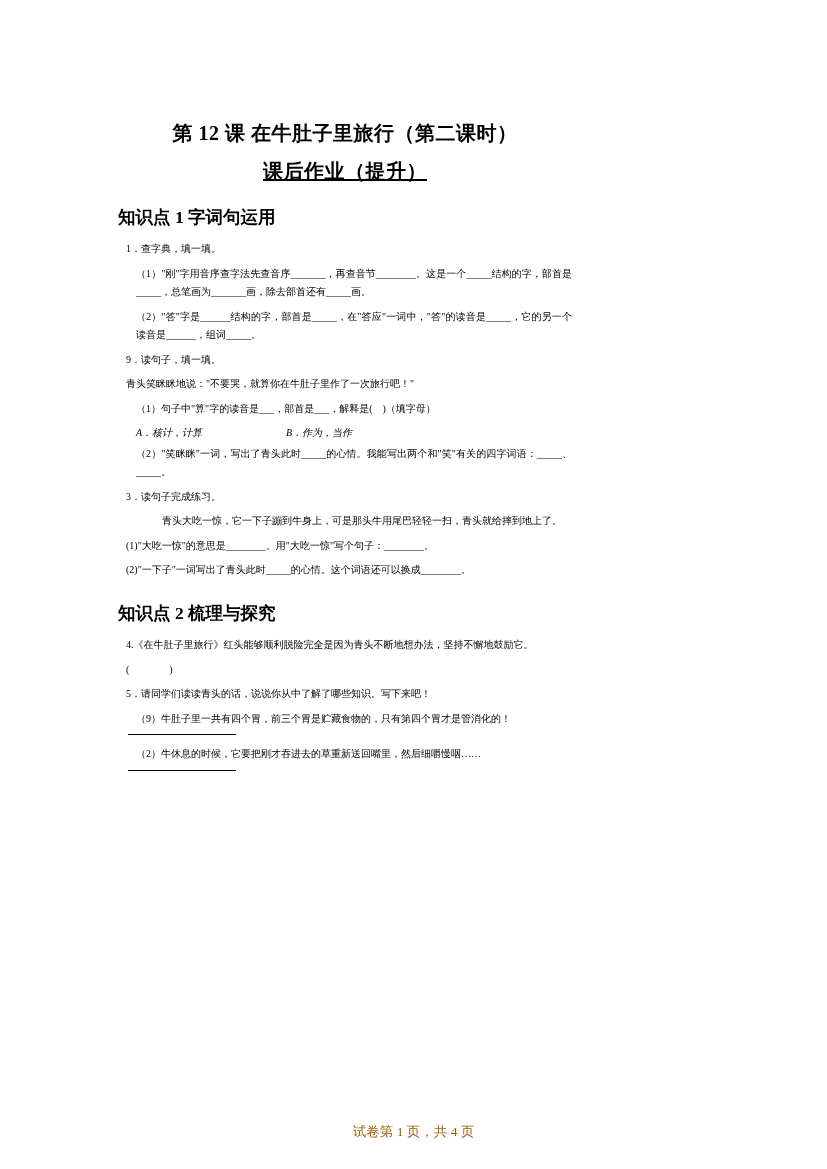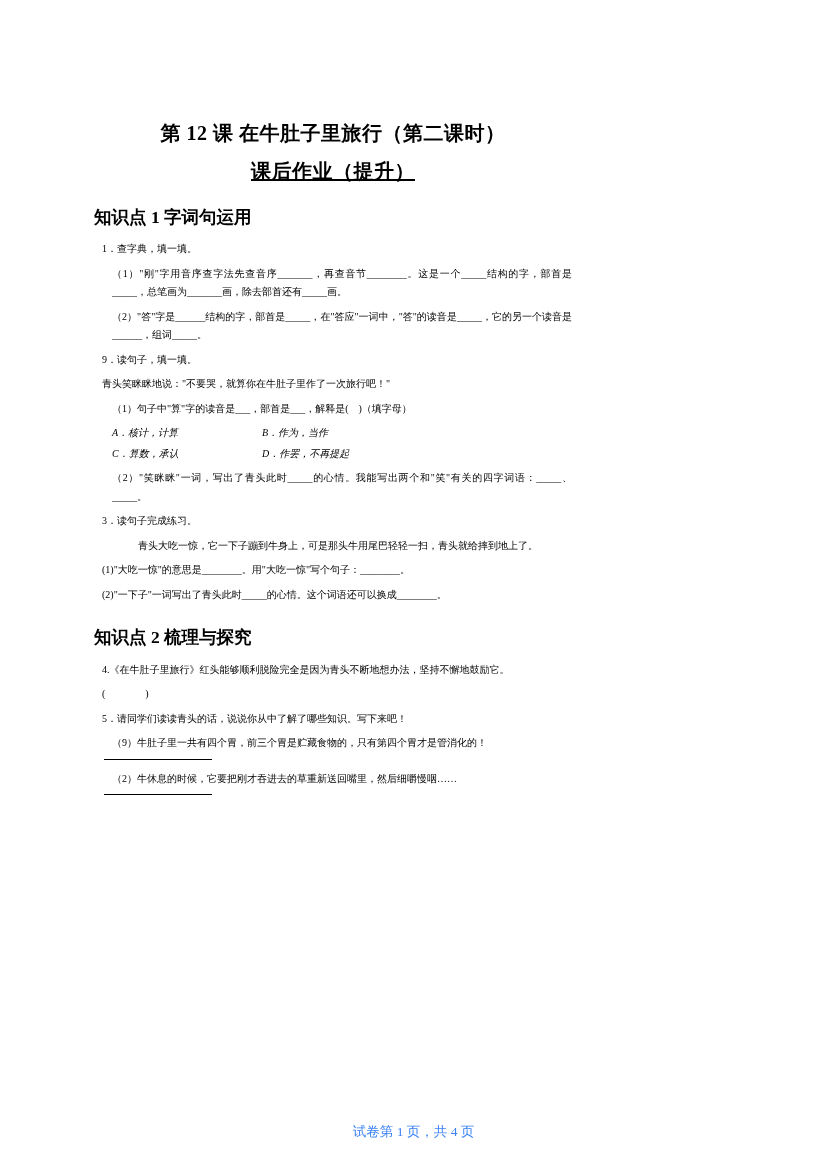--- a/index.html
+++ b/index.html
@@ -14,21 +14,21 @@
     color: #000000;
     position: relative;
     overflow: hidden;
   }
   .page {
     position: absolute;
     left: 0; top: 0;
     width: 680px;
     height: 1169px;
     box-sizing: border-box;
-    padding: 118px 108px 0 94px;
+    padding: 118px 108px 0 118px;
   }
   .title1, .title2 {
     text-align: center;
     font-weight: bold;
     font-size: 20px;
     letter-spacing: 0.5px;
     line-height: 1.5;
   }
   .title1 { margin: 0 0 8px 0; }
   .title2 { margin: 0 0 18px 0; text-decoration: underline; }
@@ -62,21 +62,21 @@
     margin: 4px 0 10px 10px;
   }
 
   .footer {
     position: absolute;
     left: 0;
     bottom: 28px;
     width: 827px;
     text-align: center;
     font-size: 13.5px;
-    color: #3b82f6;
+    color: #a16207;
   }
 </style>
 </head>
 <body>
 
 <div class="page">
 
   <div class="title1">第 12 课 在牛肚子里旅行（第二课时）</div>
   <div class="title2">课后作业（提升）</div>
 
@@ -85,23 +85,20 @@
   <p>1．查字典，填一填。</p>
   <p class="indent1">（1）"刚"字用音序查字法先查音序_______，再查音节________。这是一个_____结构的字，部首是_____，总笔画为_______画，除去部首还有_____画。</p>
   <p class="indent1">（2）"答"字是______结构的字，部首是_____，在"答应"一词中，"答"的读音是_____，它的另一个读音是______，组词_____。</p>
 
   <p>9．读句子，填一填。</p>
   <p>青头笑眯眯地说："不要哭，就算你在牛肚子里作了一次旅行吧！"</p>
   <p class="indent1">（1）句子中"算"字的读音是___，部首是___，解释是(　)（填字母）</p>
 
   <p class="opts tight">
     <span class="opt-a">A．核计，计算</span><span>B．作为，当作</span>
-  </p>
-  <p class="opts">
-    <span class="opt-c">C．算数，承认</span><span>D．作罢，不再提起</span>
   </p>
 
   <p class="indent1">（2）"笑眯眯"一词，写出了青头此时_____的心情。我能写出两个和"笑"有关的四字词语：_____、_____。</p>
 
   <p>3．读句子完成练习。</p>
   <p class="indent2">青头大吃一惊，它一下子蹦到牛身上，可是那头牛用尾巴轻轻一扫，青头就给摔到地上了。</p>
   <p>(1)"大吃一惊"的意思是________。用"大吃一惊"写个句子：________。</p>
   <p>(2)"一下子"一词写出了青头此时_____的心情。这个词语还可以换成________。</p>
 
   <div class="section-head second">知识点 2 梳理与探究</div>

